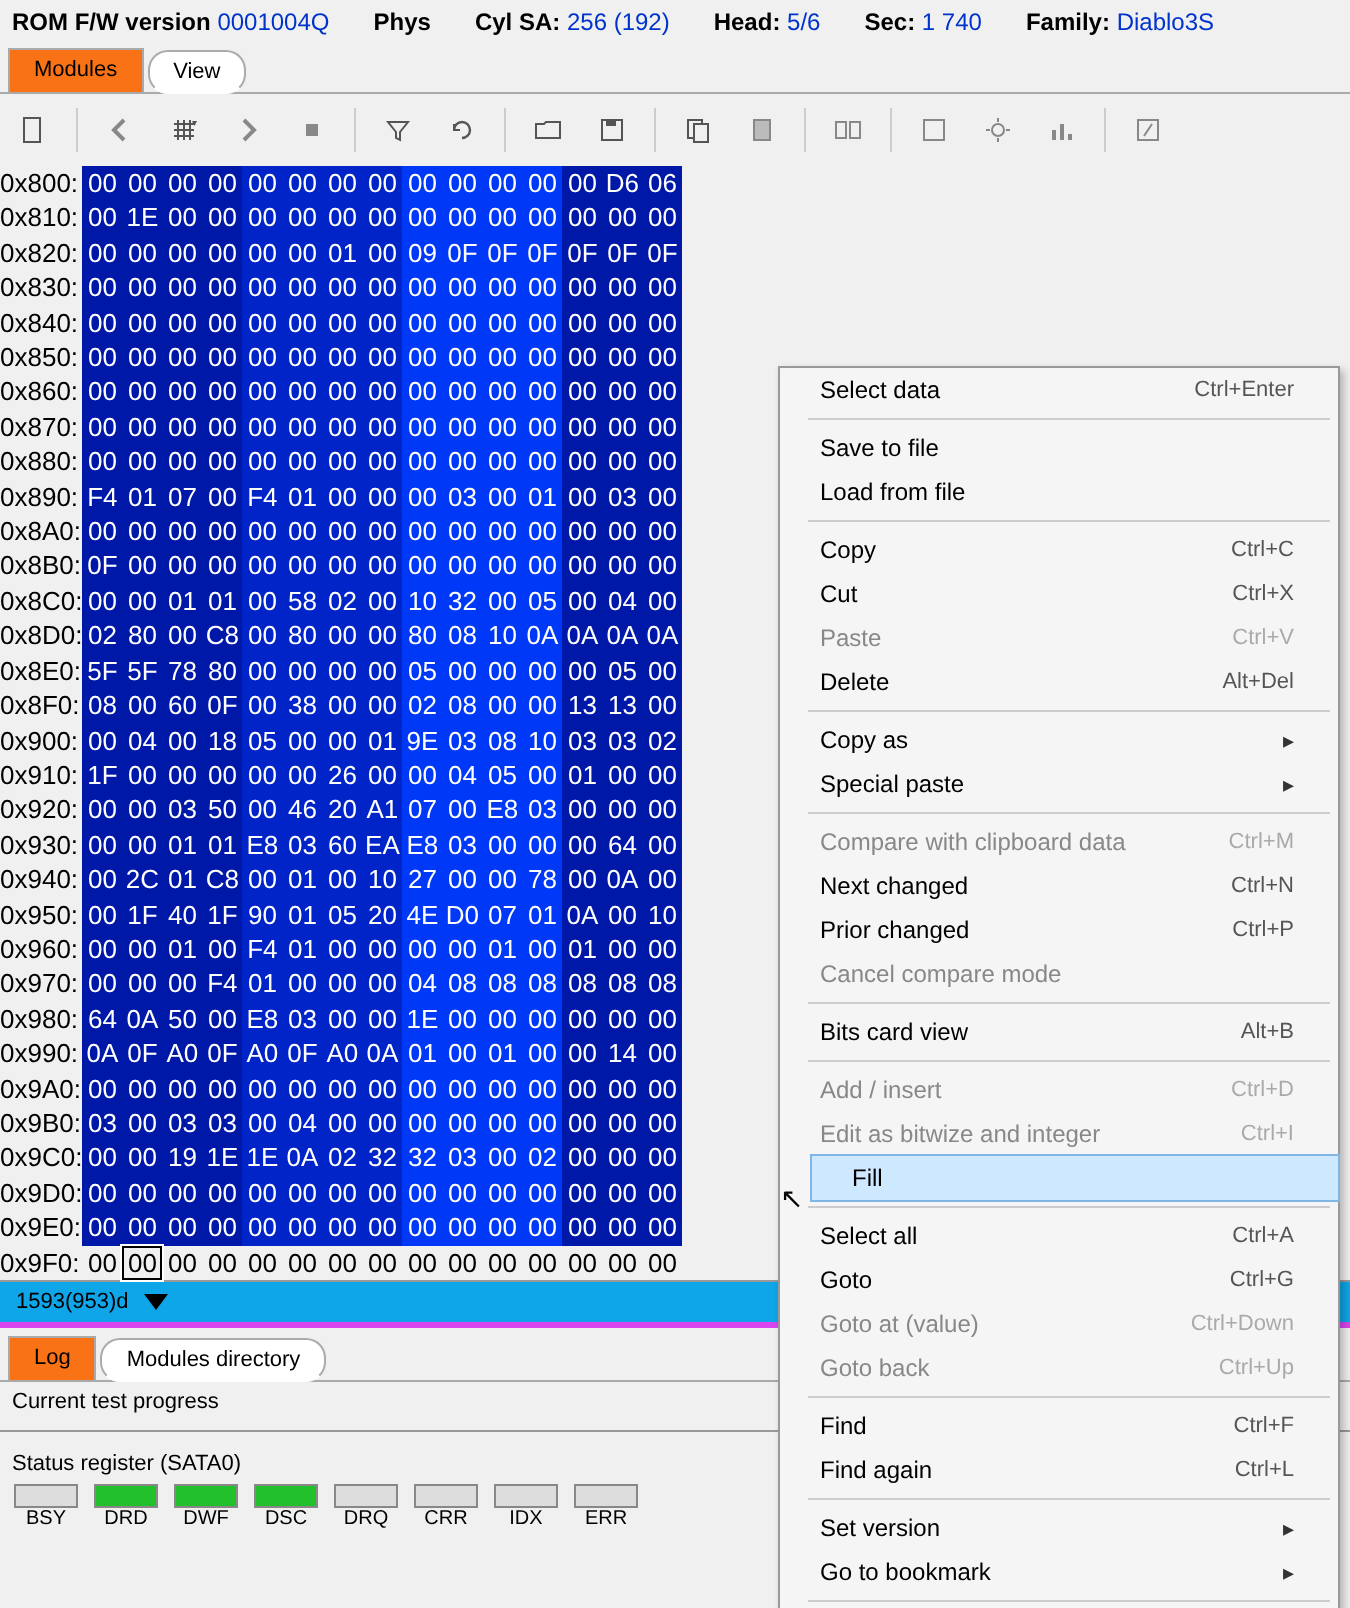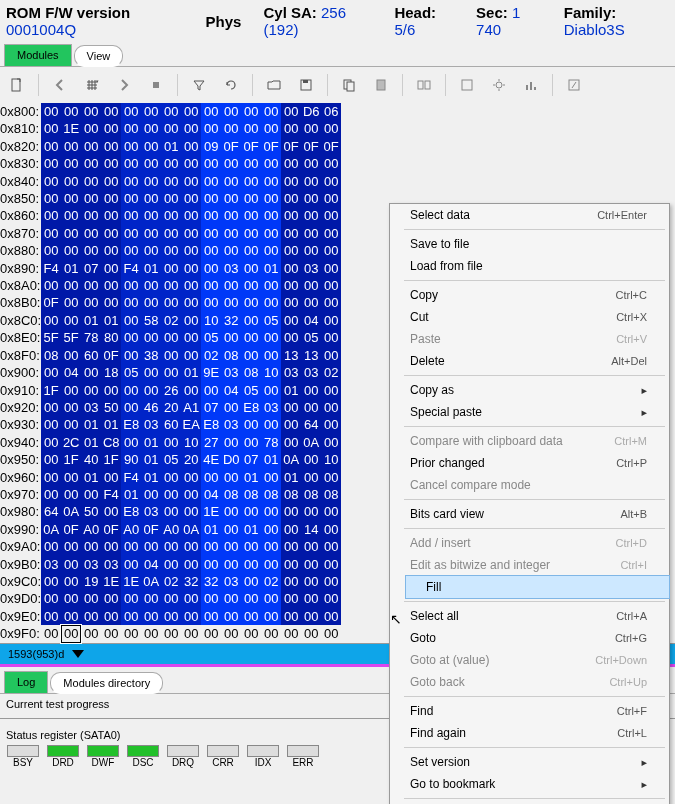--- a/index.html
+++ b/index.html
@@ -1,25 +1,25 @@
 <!DOCTYPE html>
 <html><head>
 <meta charset="utf-8">
 <style>
 * { box-sizing: border-box; margin: 0; padding: 0; font-family: Tahoma, Arial, sans-serif; }
 body { width: 675px; height: 804px; background: #f0f0f0; font-size: 11px; color: #000; overflow: hidden; }
 
 
-.info-bar { display: flex; gap: 22px; padding: 4px 6px; background: #f0f0f0; font-size: 15px; align-items: center; }
+.info-bar { display: flex; gap: 22px; padding: 4px 6px; background: #f0f0f0; font-size: 12px; align-items: center; }
 .info-bar .pair b { font-weight: bold; }
 .info-bar .pair .blue { color: #0033cc; font-weight: normal; }
 
 
 .tab-strip { display: flex; padding: 2px 4px 0 4px; }
-.tab { padding: 4px 12px; border: 1px solid #aaa; border-bottom: none; background: #22c55e; margin-right: 2px; font-size: 11px; }
+.tab { padding: 4px 12px; border: 1px solid #aaa; border-bottom: none; background: #f97316; margin-right: 2px; font-size: 11px; }
 .tab.active { background: #fff; border-bottom: 1px solid #fff; position: relative; top: 1px; border-radius: 10px; }
 .tab-panel { border-top: 1px solid #aaa; background: #f0f0f0; }
 
 
 .toolbar { display: flex; align-items: center; padding: 4px 2px; gap: 2px; }
 .tbtn { width: 30px; height: 28px; display: flex; align-items: center; justify-content: center; border: 1px solid transparent; background: transparent; }
 .tsep { width: 1px; height: 22px; background: #ccc; margin: 0 4px; }
 .tbtn svg { width: 16px; height: 16px; }
 
 
@@ -410,20 +410,38 @@
             <td class="hex-cell g1">58</td>
             <td class="hex-cell g1">02</td>
             <td class="hex-cell g1">00</td>
             <td class="hex-cell g2">10</td>
             <td class="hex-cell g2">32</td>
             <td class="hex-cell g2">00</td>
             <td class="hex-cell g2">05</td>
             <td class="hex-cell g3">00</td>
             <td class="hex-cell g3">04</td>
             <td class="hex-cell g3">00</td>
+          </tr>
+          <tr>
+            <td class="addr-col">0x8D0:</td>
+            <td class="hex-cell g3">02</td>
+            <td class="hex-cell g3">80</td>
+            <td class="hex-cell g3">00</td>
+            <td class="hex-cell g3">C8</td>
+            <td class="hex-cell g1">00</td>
+            <td class="hex-cell g1">80</td>
+            <td class="hex-cell g1">00</td>
+            <td class="hex-cell g1">00</td>
+            <td class="hex-cell g2">80</td>
+            <td class="hex-cell g2">08</td>
+            <td class="hex-cell g2">10</td>
+            <td class="hex-cell g2">0A</td>
+            <td class="hex-cell g3">0A</td>
+            <td class="hex-cell g3">0A</td>
+            <td class="hex-cell g3">0A</td>
           </tr>
           <tr>
             <td class="addr-col">0x8E0:</td>
             <td class="hex-cell g3">5F</td>
             <td class="hex-cell g3">5F</td>
             <td class="hex-cell g3">78</td>
             <td class="hex-cell g3">80</td>
             <td class="hex-cell g1">00</td>
             <td class="hex-cell g1">00</td>
             <td class="hex-cell g1">00</td>
@@ -780,20 +798,24 @@
           <span class="sub-arrow"></span>
         </div>
       <div class="ctx-item">
           <span>Special paste</span>
           <span class="sub-arrow"></span>
         </div>
       <div class="ctx-sep"></div>
       <div class="ctx-item disabled">
           <span>Compare with clipboard data</span>
           <span class="shortcut">Ctrl+M</span>
+        </div>
+      <div class="ctx-item">
+          <span>Next changed</span>
+          <span class="shortcut">Ctrl+N</span>
         </div>
       <div class="ctx-item">
           <span>Prior changed</span>
           <span class="shortcut">Ctrl+P</span>
         </div>
       <div class="ctx-item disabled">
           <span>Cancel compare mode</span>
         </div>
       <div class="ctx-sep"></div>
       <div class="ctx-item">

